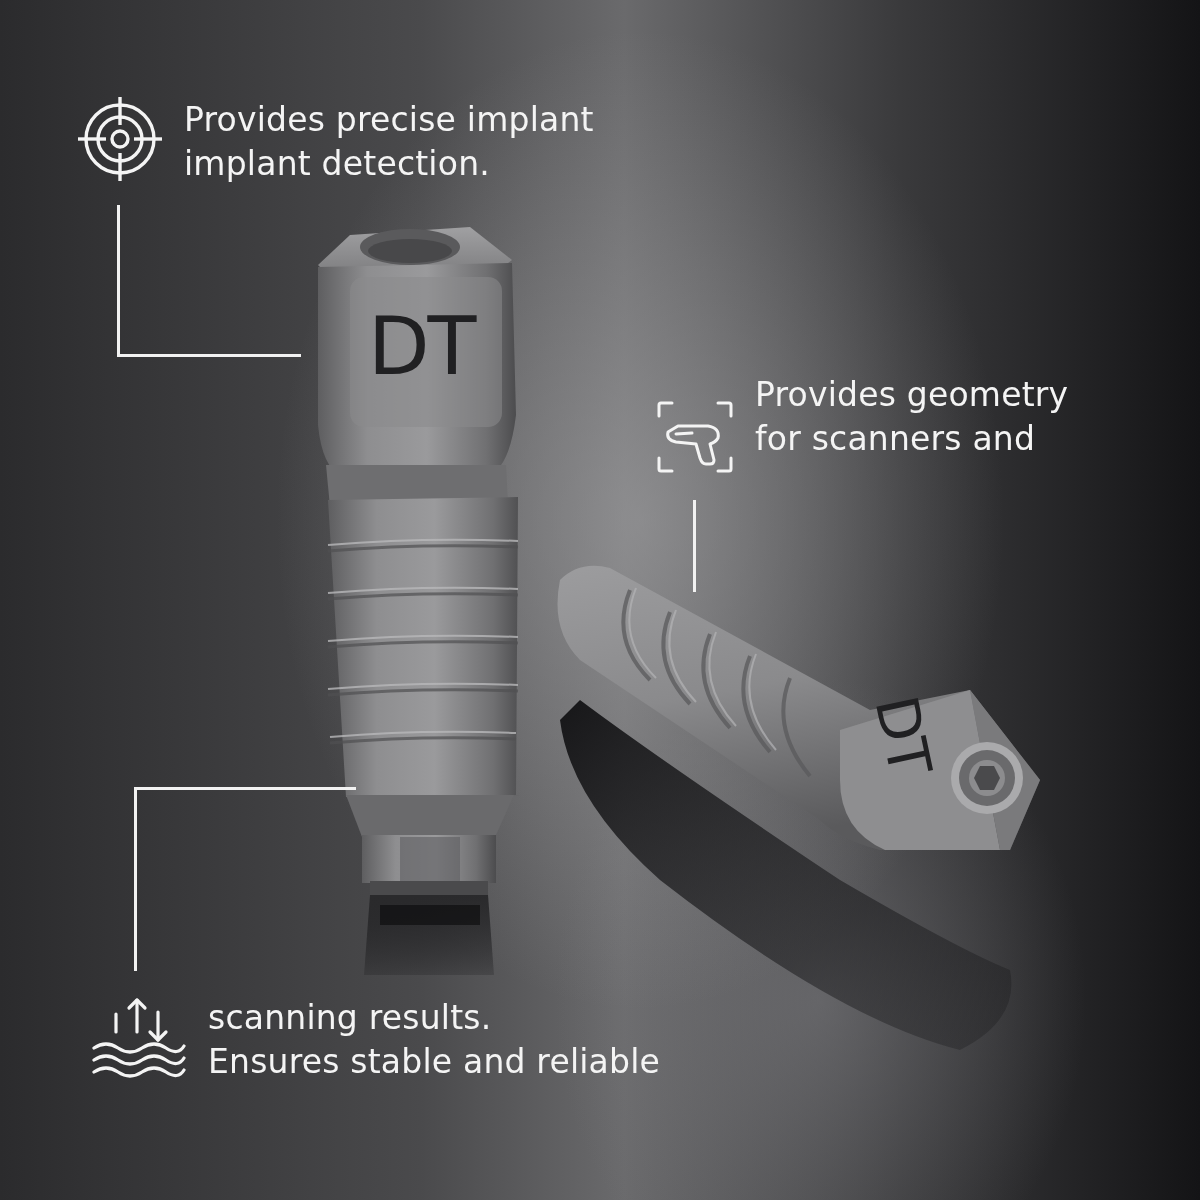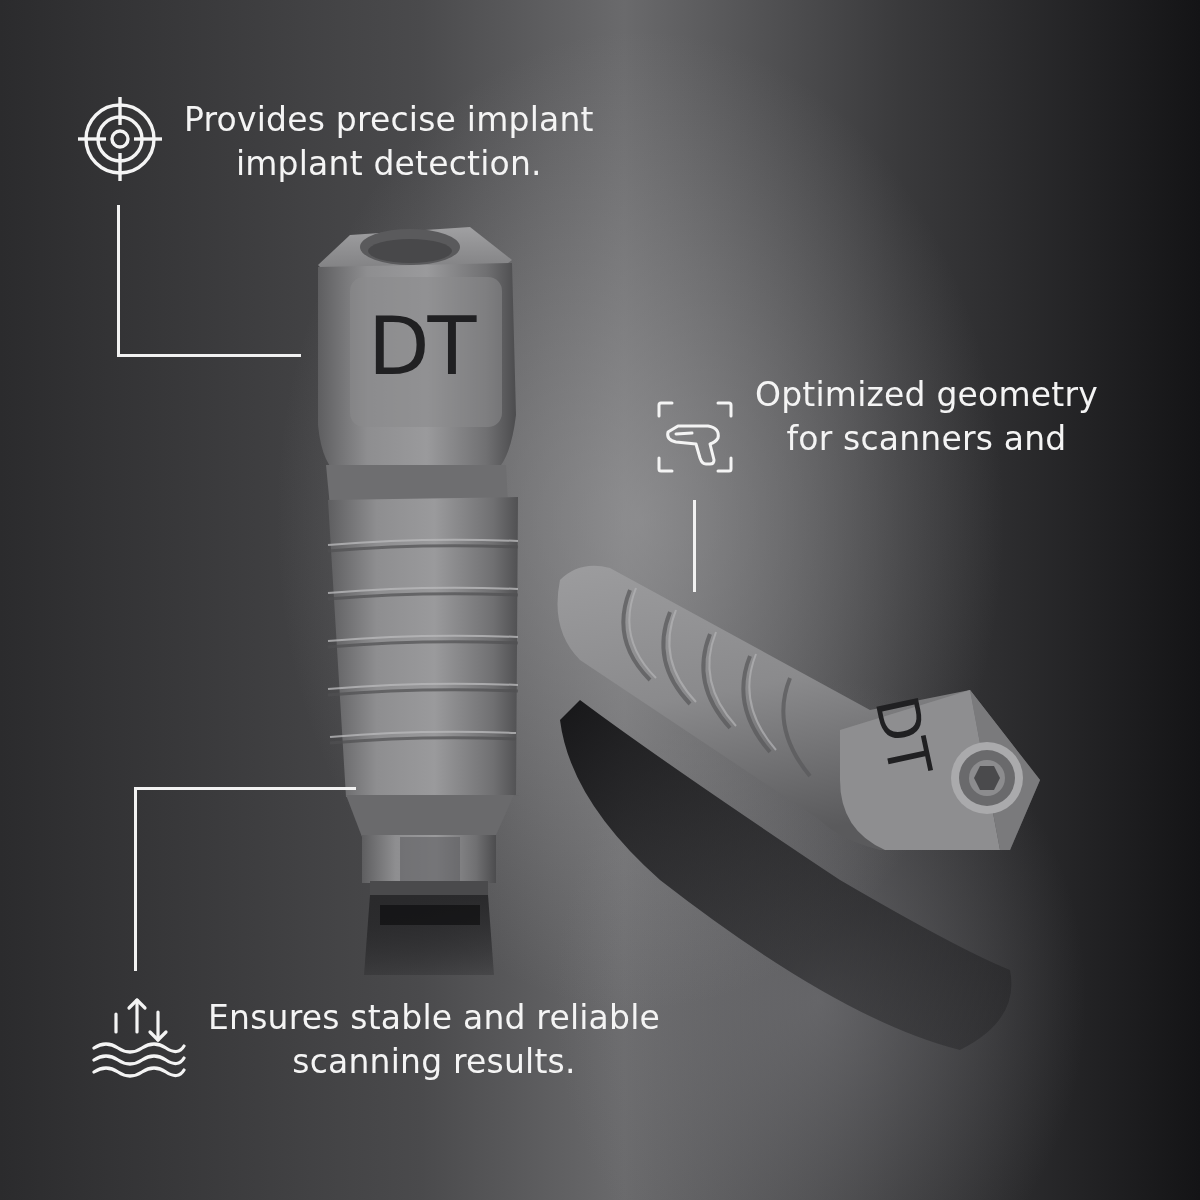--- a/index.html
+++ b/index.html
@@ -7,21 +7,21 @@
     width: 1200px; height: 1200px; overflow: hidden; position: relative;
     font-family: "DejaVu Sans", sans-serif;
     background:
       radial-gradient(ellipse 520px 700px at 640px 520px, rgba(170,170,172,0.55), rgba(0,0,0,0) 70%),
       radial-gradient(ellipse 380px 460px at 820px 1000px, rgba(130,130,134,0.5), rgba(0,0,0,0) 70%),
       linear-gradient(90deg, #2b2b2d 0%, #4a4a4c 35%, #6a6a6c 52%, #3a3a3c 75%, #141416 100%);
   }
   .stage { position: absolute; inset: 0; }
   .callout-text {
     position: absolute; color: #f4f4f4; font-size: 33px; line-height: 44px;
-    letter-spacing: 0.2px; font-weight: normal; white-space: nowrap; text-align: center;
+    letter-spacing: 0.2px; font-weight: normal; white-space: nowrap;
   }
   .line { position: absolute; background: #f2f2f2; }
   .icon { position: absolute; }
   .product { position: absolute; }
   .dt-mark {
     position: absolute; color: #202022; font-family: "DejaVu Sans", sans-serif;
     font-weight: normal;
   }
 </style>
 </head>
@@ -146,36 +146,36 @@
     <g stroke="#f4f4f4" stroke-width="3" fill="none" stroke-linecap="round" stroke-linejoin="round">
       <path d="M3,16 L3,5 Q3,3 5,3 L16,3"></path>
       <path d="M62,3 L73,3 Q75,3 75,5 L75,16"></path>
       <path d="M3,58 L3,69 Q3,71 5,71 L16,71"></path>
       <path d="M62,71 L73,71 Q75,71 75,69 L75,58"></path>
       <path d="M12,32 L22,26 L52,26 Q64,28 62,38 Q60,42 54,44 L58,60 Q58,64 54,64 L50,64 Q46,64 44,58 L40,44 L20,42 Q10,40 12,32 Z"></path>
       <line x1="20" y1="34" x2="36" y2="33"></line>
     </g>
   </svg>
   <div class="callout-text" style="left:755px;top:373px;">
-    <div>Optimized geometry</div>
+    <div>Provides geometry</div>
     <div>for scanners and</div>
   </div>
   <div class="line" style="left:693px;top:500px;width:3px;height:92px;"></div>
 
   <div class="line" style="left:134px;top:787px;width:222px;height:3px;"></div>
   <div class="line" style="left:134px;top:787px;width:3px;height:184px;"></div>
   <svg class="icon" style="left:86px;top:994px" width="100" height="86" viewBox="0 0 100 86">
     <g stroke="#f4f4f4" stroke-width="3.2" fill="none" stroke-linecap="round" stroke-linejoin="round">
       <line x1="30" y1="20" x2="30" y2="38"></line>
       <line x1="51" y1="6" x2="51" y2="38"></line>
       <path d="M43,14 L51,6 L59,14"></path>
       <line x1="72" y1="18" x2="72" y2="46"></line>
       <path d="M64,38 L72,46 L80,38"></path>
       <path d="M8,54 Q20,46 32,54 T56,54 T80,54 T98,52"></path>
       <path d="M8,66 Q20,58 32,66 T56,66 T80,66 T98,64"></path>
       <path d="M8,78 Q20,70 32,78 T56,78 T80,78 T98,76"></path>
     </g>
   </svg>
   <div class="callout-text" style="left:208px;top:996px;">
+    <div>scanning results.</div>
     <div>Ensures stable and reliable</div>
-    <div>scanning results.</div>
   </div>
 </div>
 
 </body></html>

